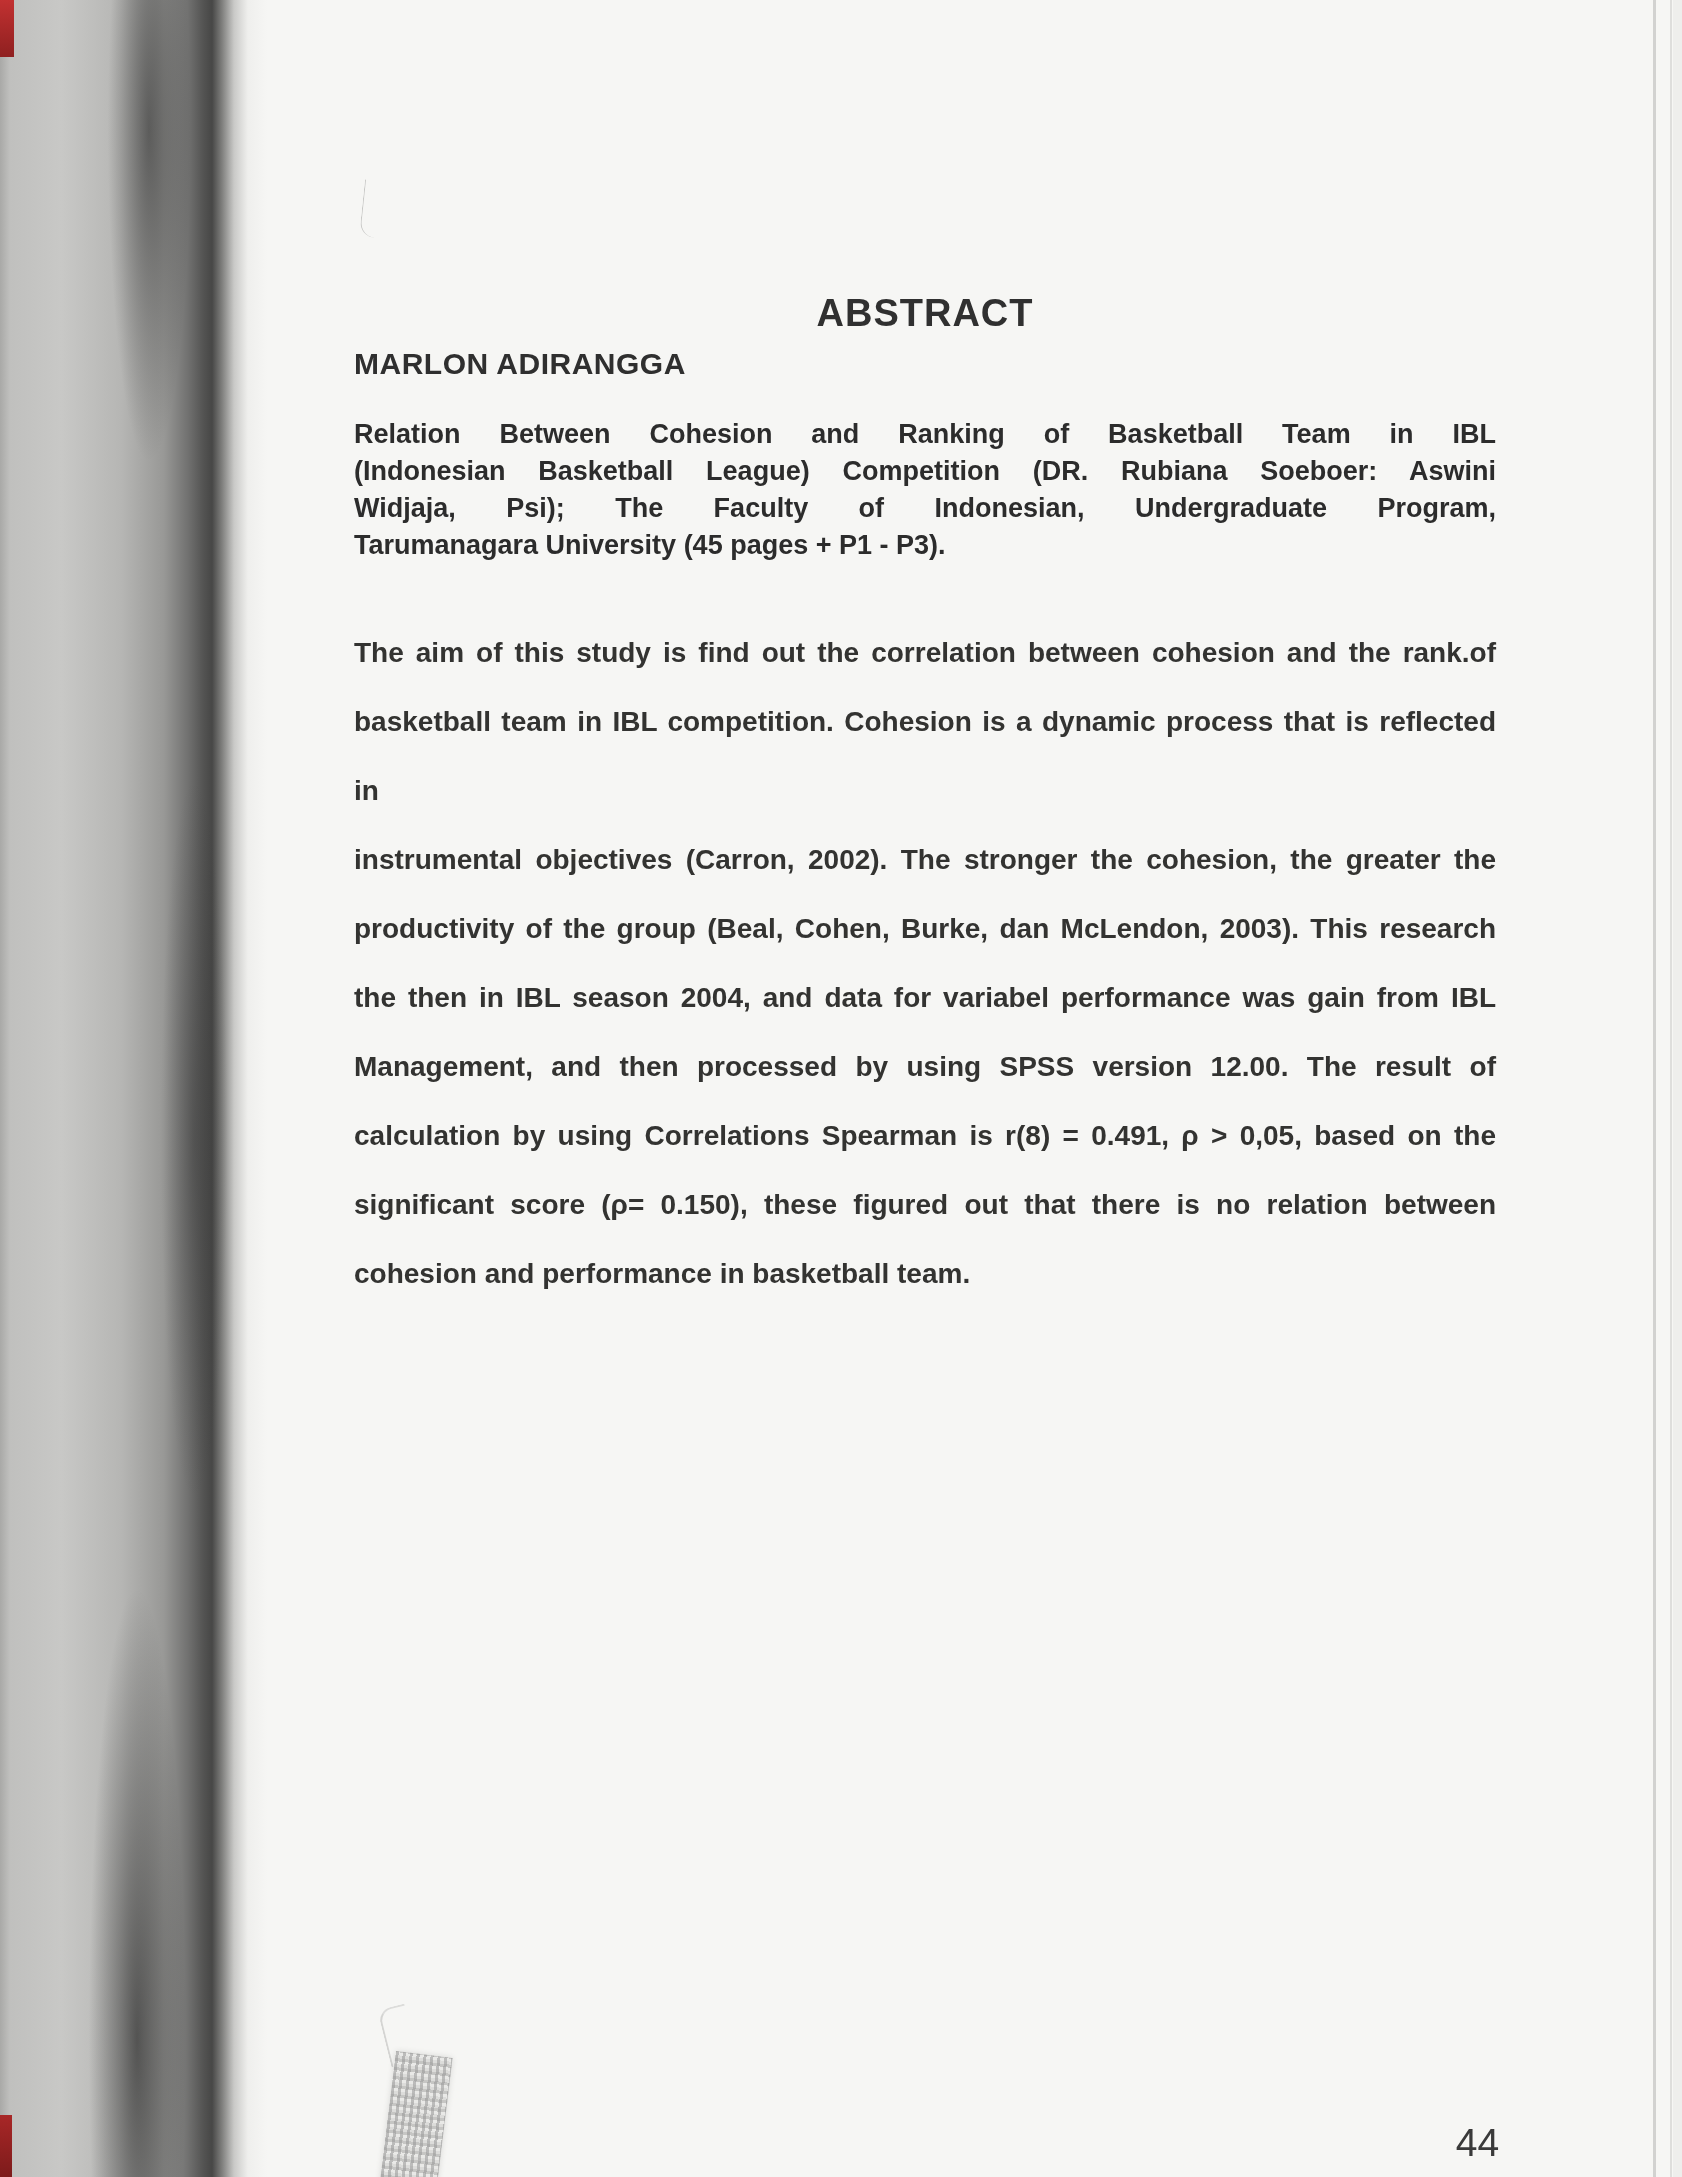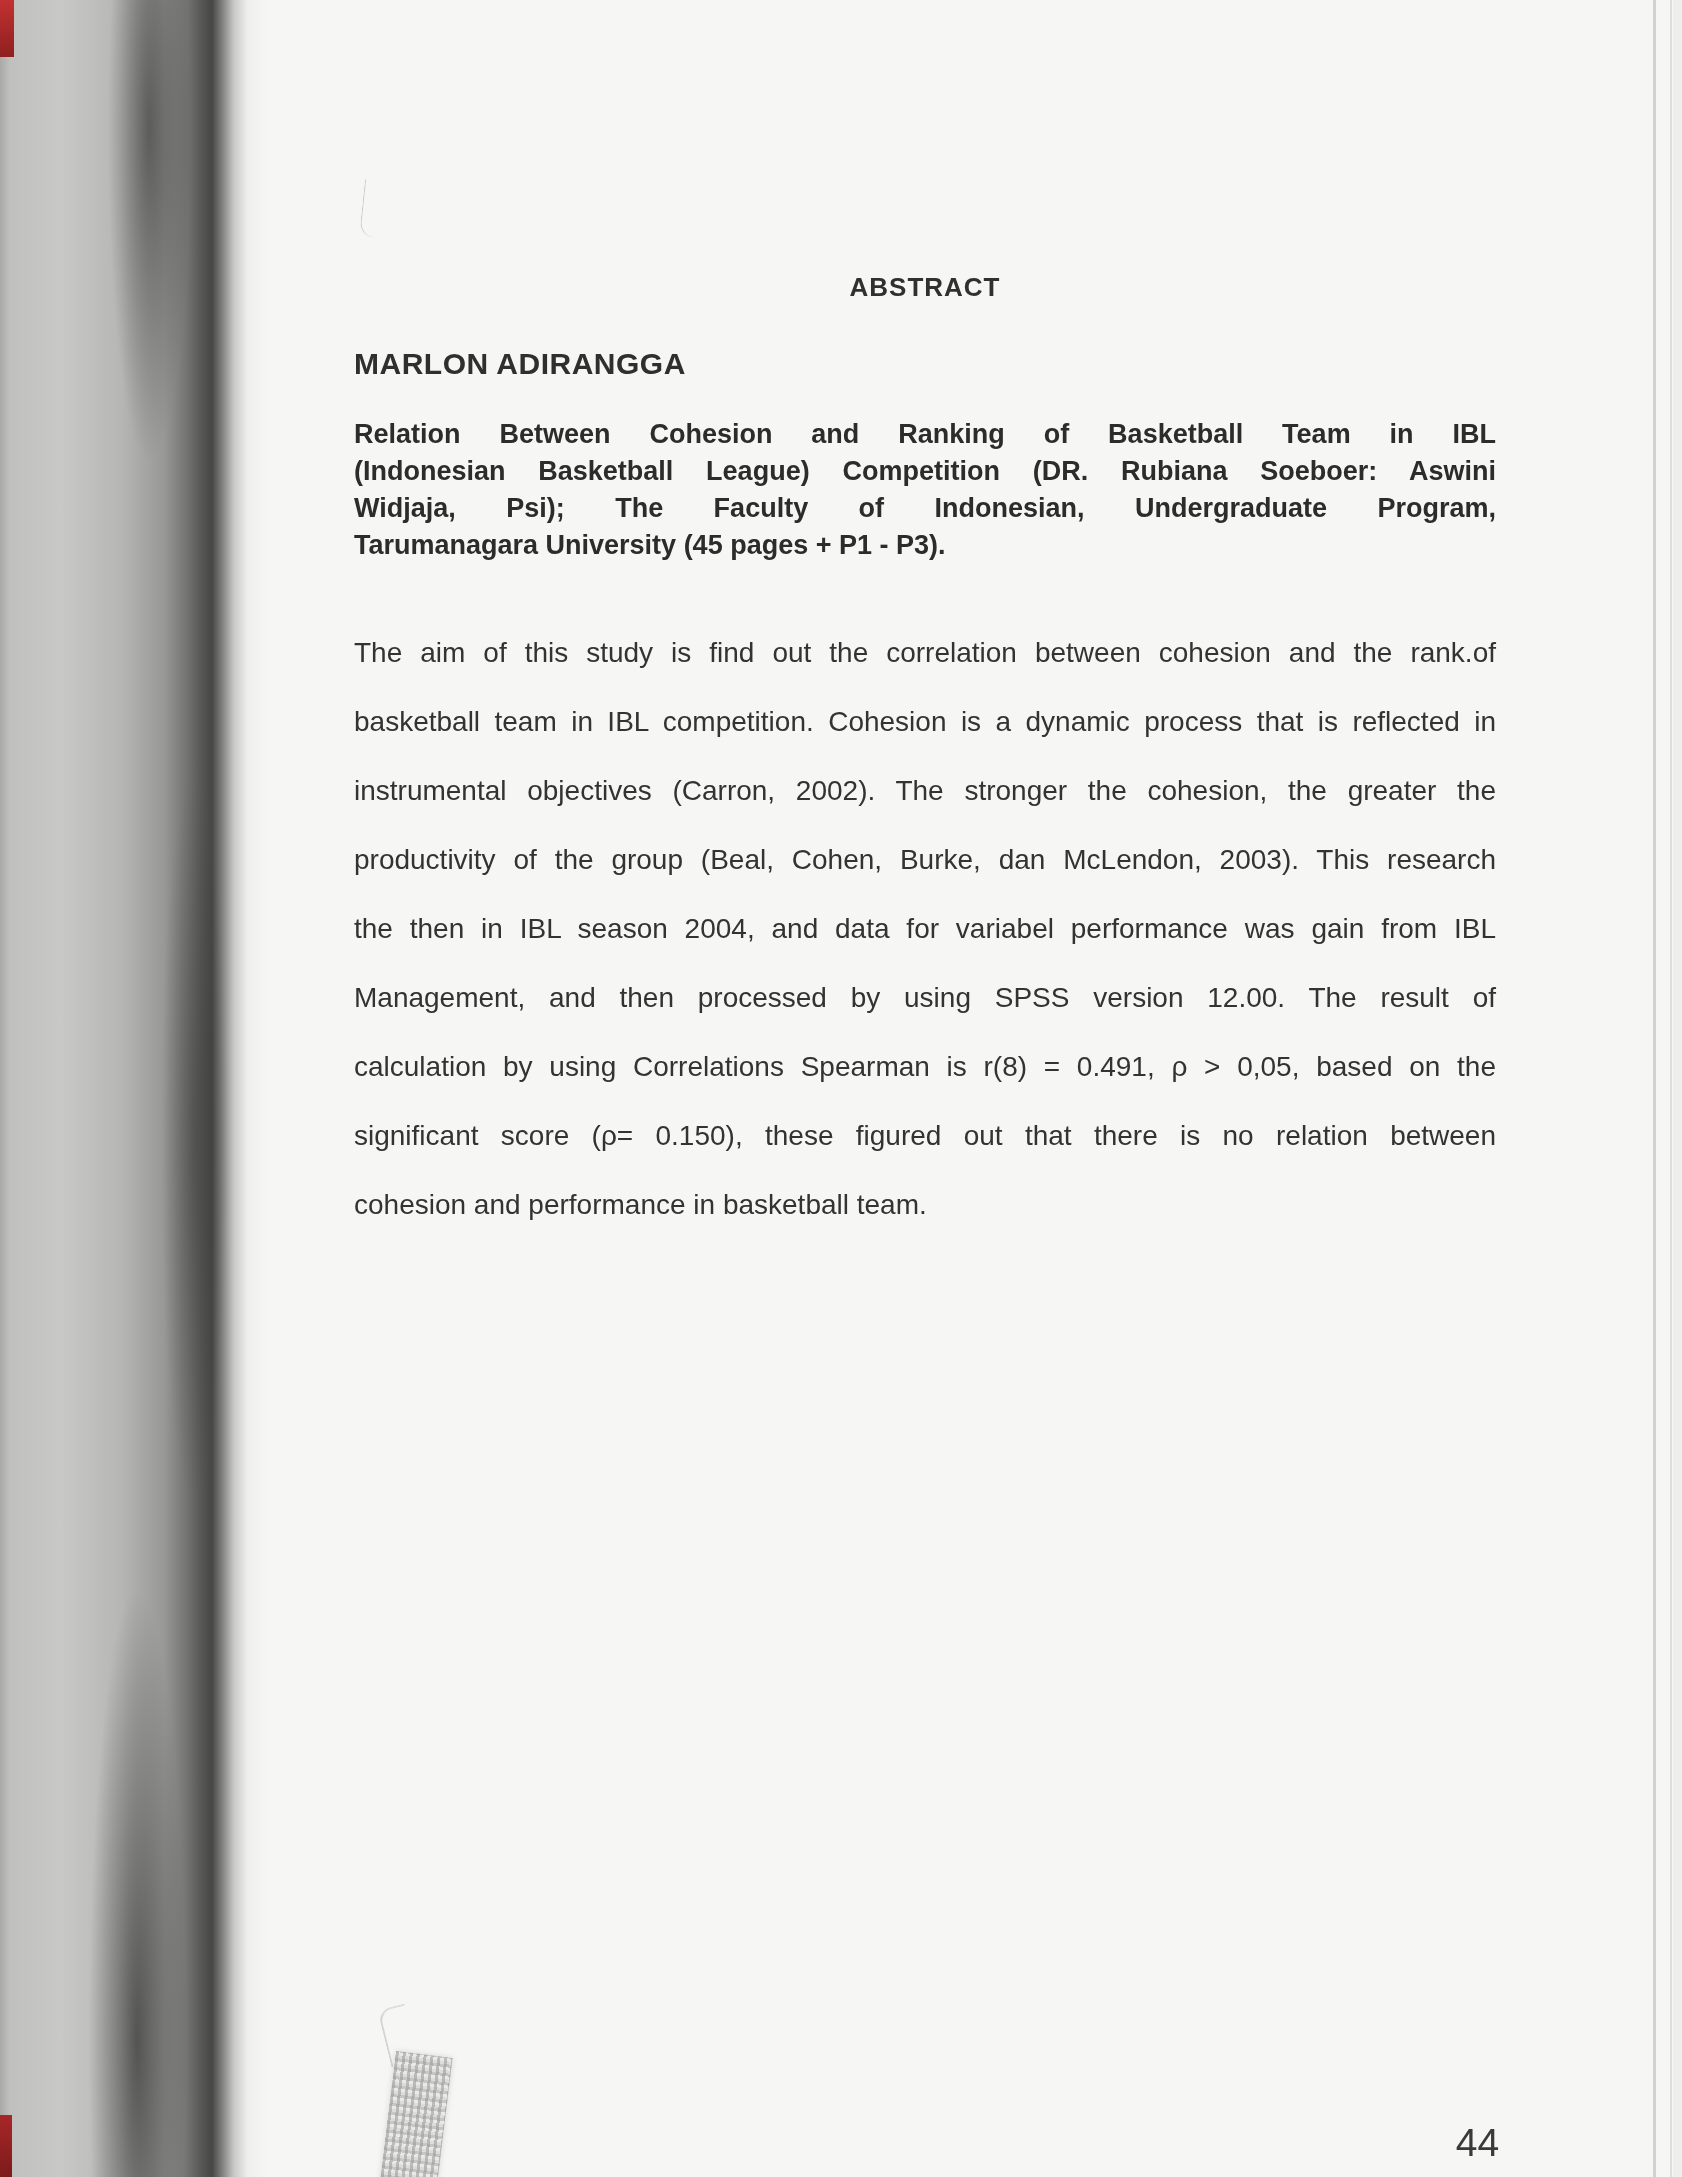--- a/index.html
+++ b/index.html
@@ -43,24 +43,24 @@
       repeating-linear-gradient(90deg, rgba(150,150,150,.55) 0 3px, rgba(255,255,255,0) 3px 7px),
       repeating-linear-gradient(0deg, #e9e9e7 0 3px, #c6c6c4 3px 6px, #dcdcda 6px 9px);
     box-shadow:0 0 6px rgba(0,0,0,.12);
   }
   .bookmark-thread{
     position:absolute;left:384px;top:2006px;width:26px;height:57px;
     border-left:2px solid #d4d4d2;border-top:2px solid #dcdcda;
     border-radius:14px 0 0 0;transform:rotate(-14deg);
   }
   
-  .col{position:absolute;left:354px;width:1142px;}
+  .col{position:absolute;left:354px;width:1142px;font-weight:bold;}
   .title{
-    top:272px;text-align:center;
-    font-size:26px;font-weight:700;letter-spacing:1px;color:#303030;
+    top:292px;text-align:center;
+    font-size:38px;font-weight:700;letter-spacing:1px;color:#303030;
   }
   .author{
     top:347px;
     font-size:30px;font-weight:700;letter-spacing:0.5px;color:#2f2f2f;
   }
   .heading{top:416px;font-size:27px;font-weight:700;line-height:37px;color:#2c2c2c;}
   .heading .jline{text-align:justify;text-align-last:justify;}
   .heading .lline{text-align:left;}
   .body-text{top:618px;font-size:28px;line-height:69px;color:#333331;}
   .body-text .jline{text-align:justify;text-align-last:justify;}

